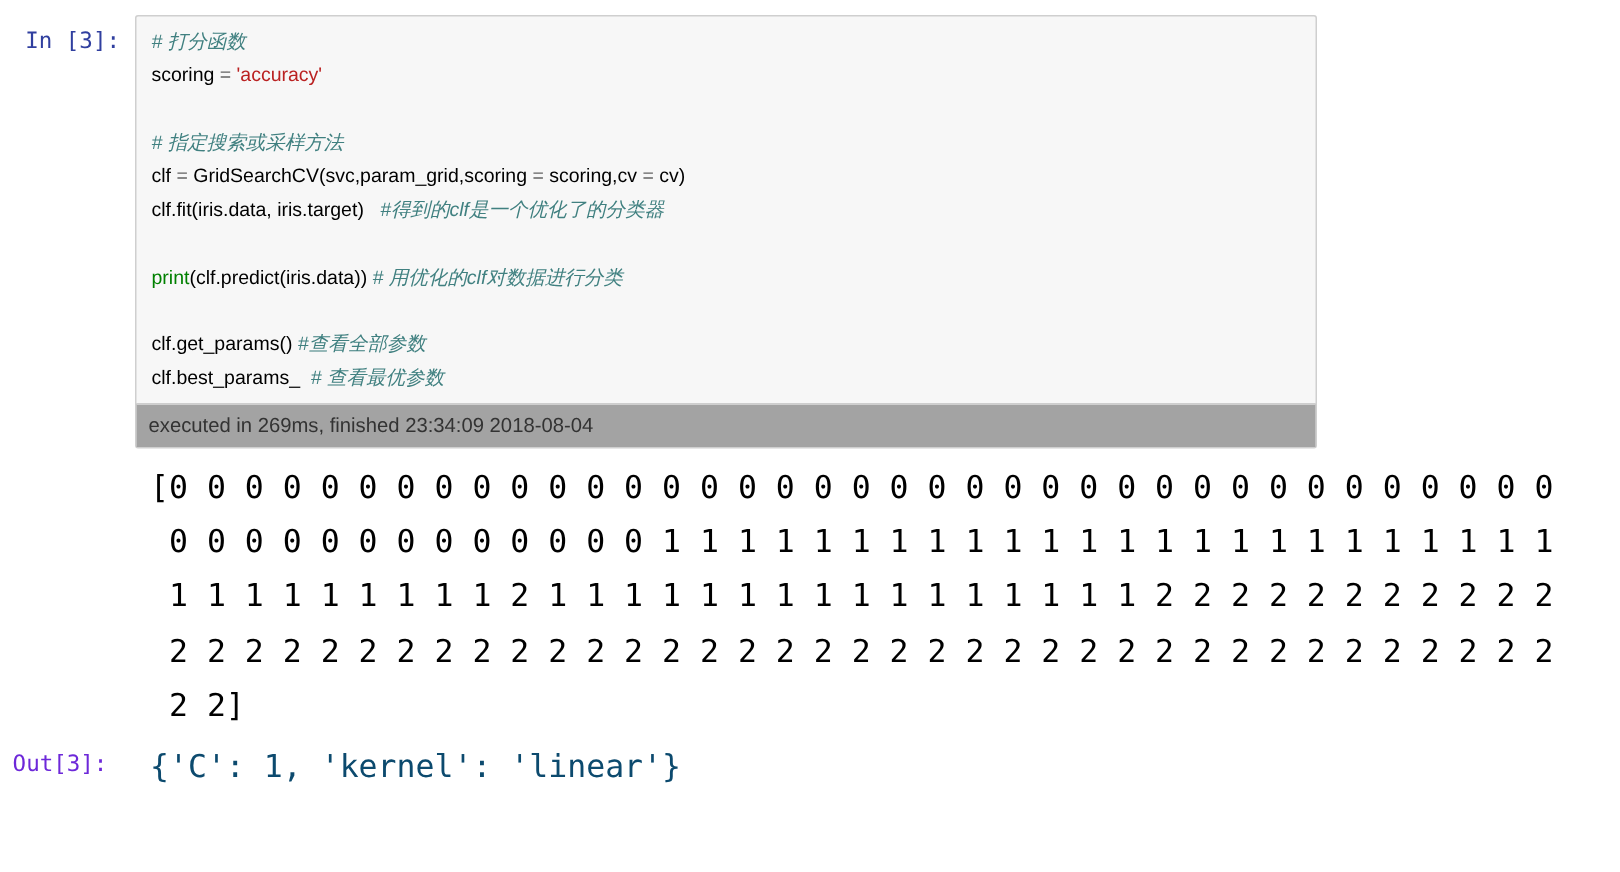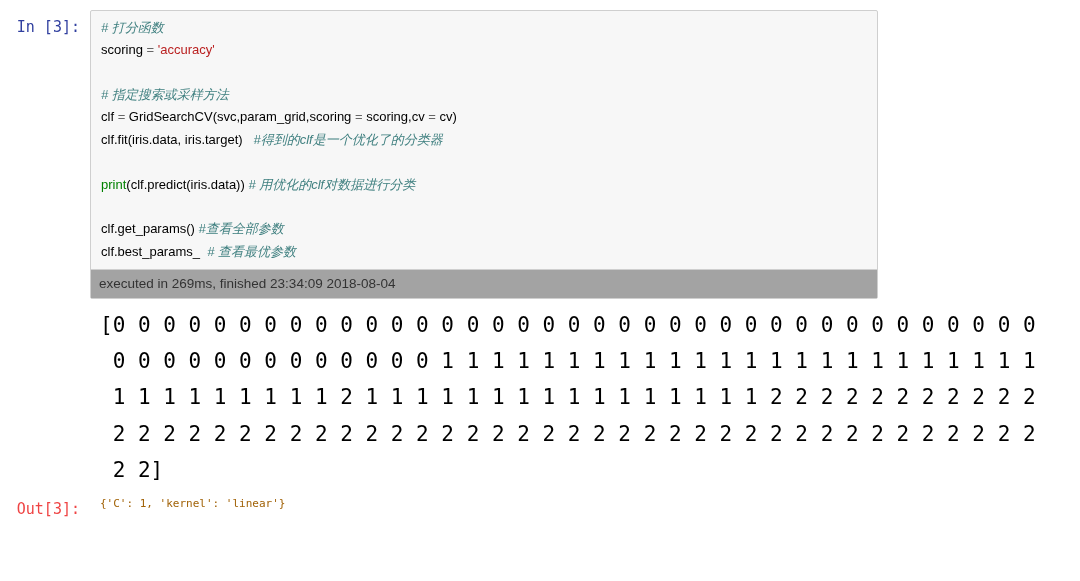--- a/index.html
+++ b/index.html
@@ -27,21 +27,22 @@
       text-align: right;
       padding-right: 10px;
       padding-top: 6px;
       font-family: "DejaVu Sans Mono", Menlo, Monaco, Consolas, monospace;
       font-size: 15px;
     }
     .prompt-in {
       color: #303F9F;
     }
     .prompt-out {
-      color: #ef4444;
+      color: #6d28d9;
+      text-align: center;
     }
     .cell-content {
       flex: 1;
       margin-right: 10px;
     }
     .code-cell-content {
       border: 1px solid #cfcfcf;
       border-radius: 2px;
       background: #f7f7f7;
     }
@@ -65,23 +66,23 @@
       padding: 4px 10px 0 10px;
       font-family: "DejaVu Sans Mono", Menlo, Monaco, Consolas, monospace;
       font-size: 21px;
       white-space: pre;
       line-height: 1.72;
       color: #000;
     }
     .out-result {
       padding: 4px 10px;
       font-family: "DejaVu Sans Mono", Menlo, Monaco, Consolas, monospace;
-      font-size: 11px;
+      font-size: 21px;
       white-space: pre;
-      color: #a16207;
+      color: #0c4a6e;
     }
     
     .c-comment { color: #408080; font-style: italic; }
     .c-string { color: #ba2121; }
     .c-op { color: #666666; }
     .c-builtin { color: #008000; }
     .c-normal { color: #000000; }
   </style>
 </head>
 <body>

